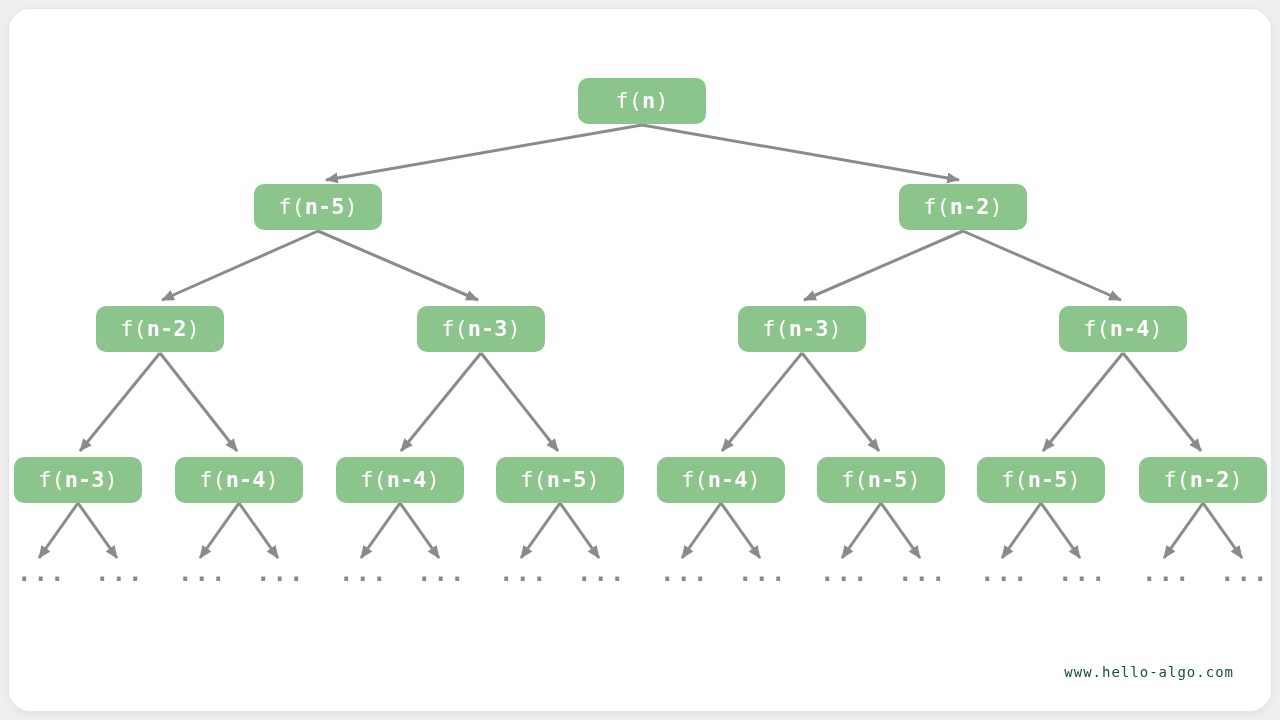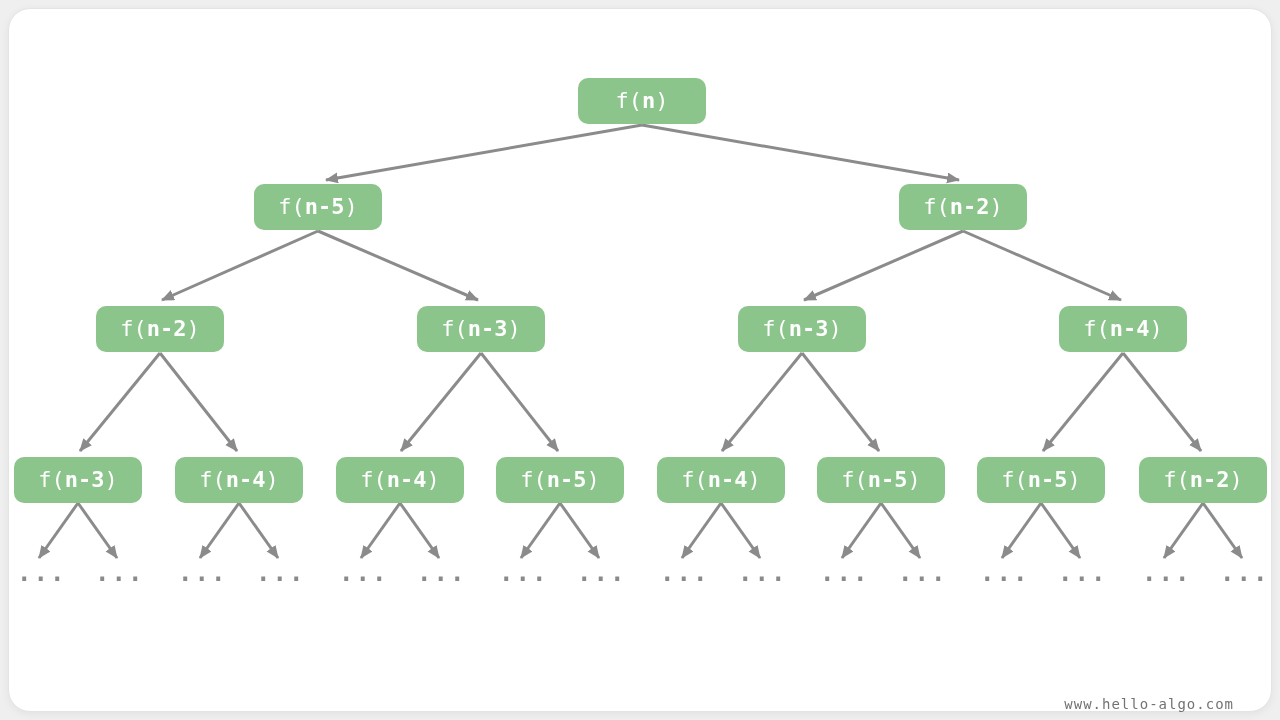--- a/index.html
+++ b/index.html
@@ -58,22 +58,22 @@
     text-align: center;
     color: #8a8a8a;
     font-size: 24px;
     font-weight: bold;
     letter-spacing: 2px;
     line-height: 26px;
   }
   .watermark {
     position: absolute;
     right: 46px;
-    bottom: 8px;
-    color: #737373;
+    bottom: 40px;
+    color: #14532d;
     font-size: 14px;
     letter-spacing: 1px;
   }
 </style>
 </head>
 <body>
 
 <div class="canvas"></div>
 
 <div class="stage">

